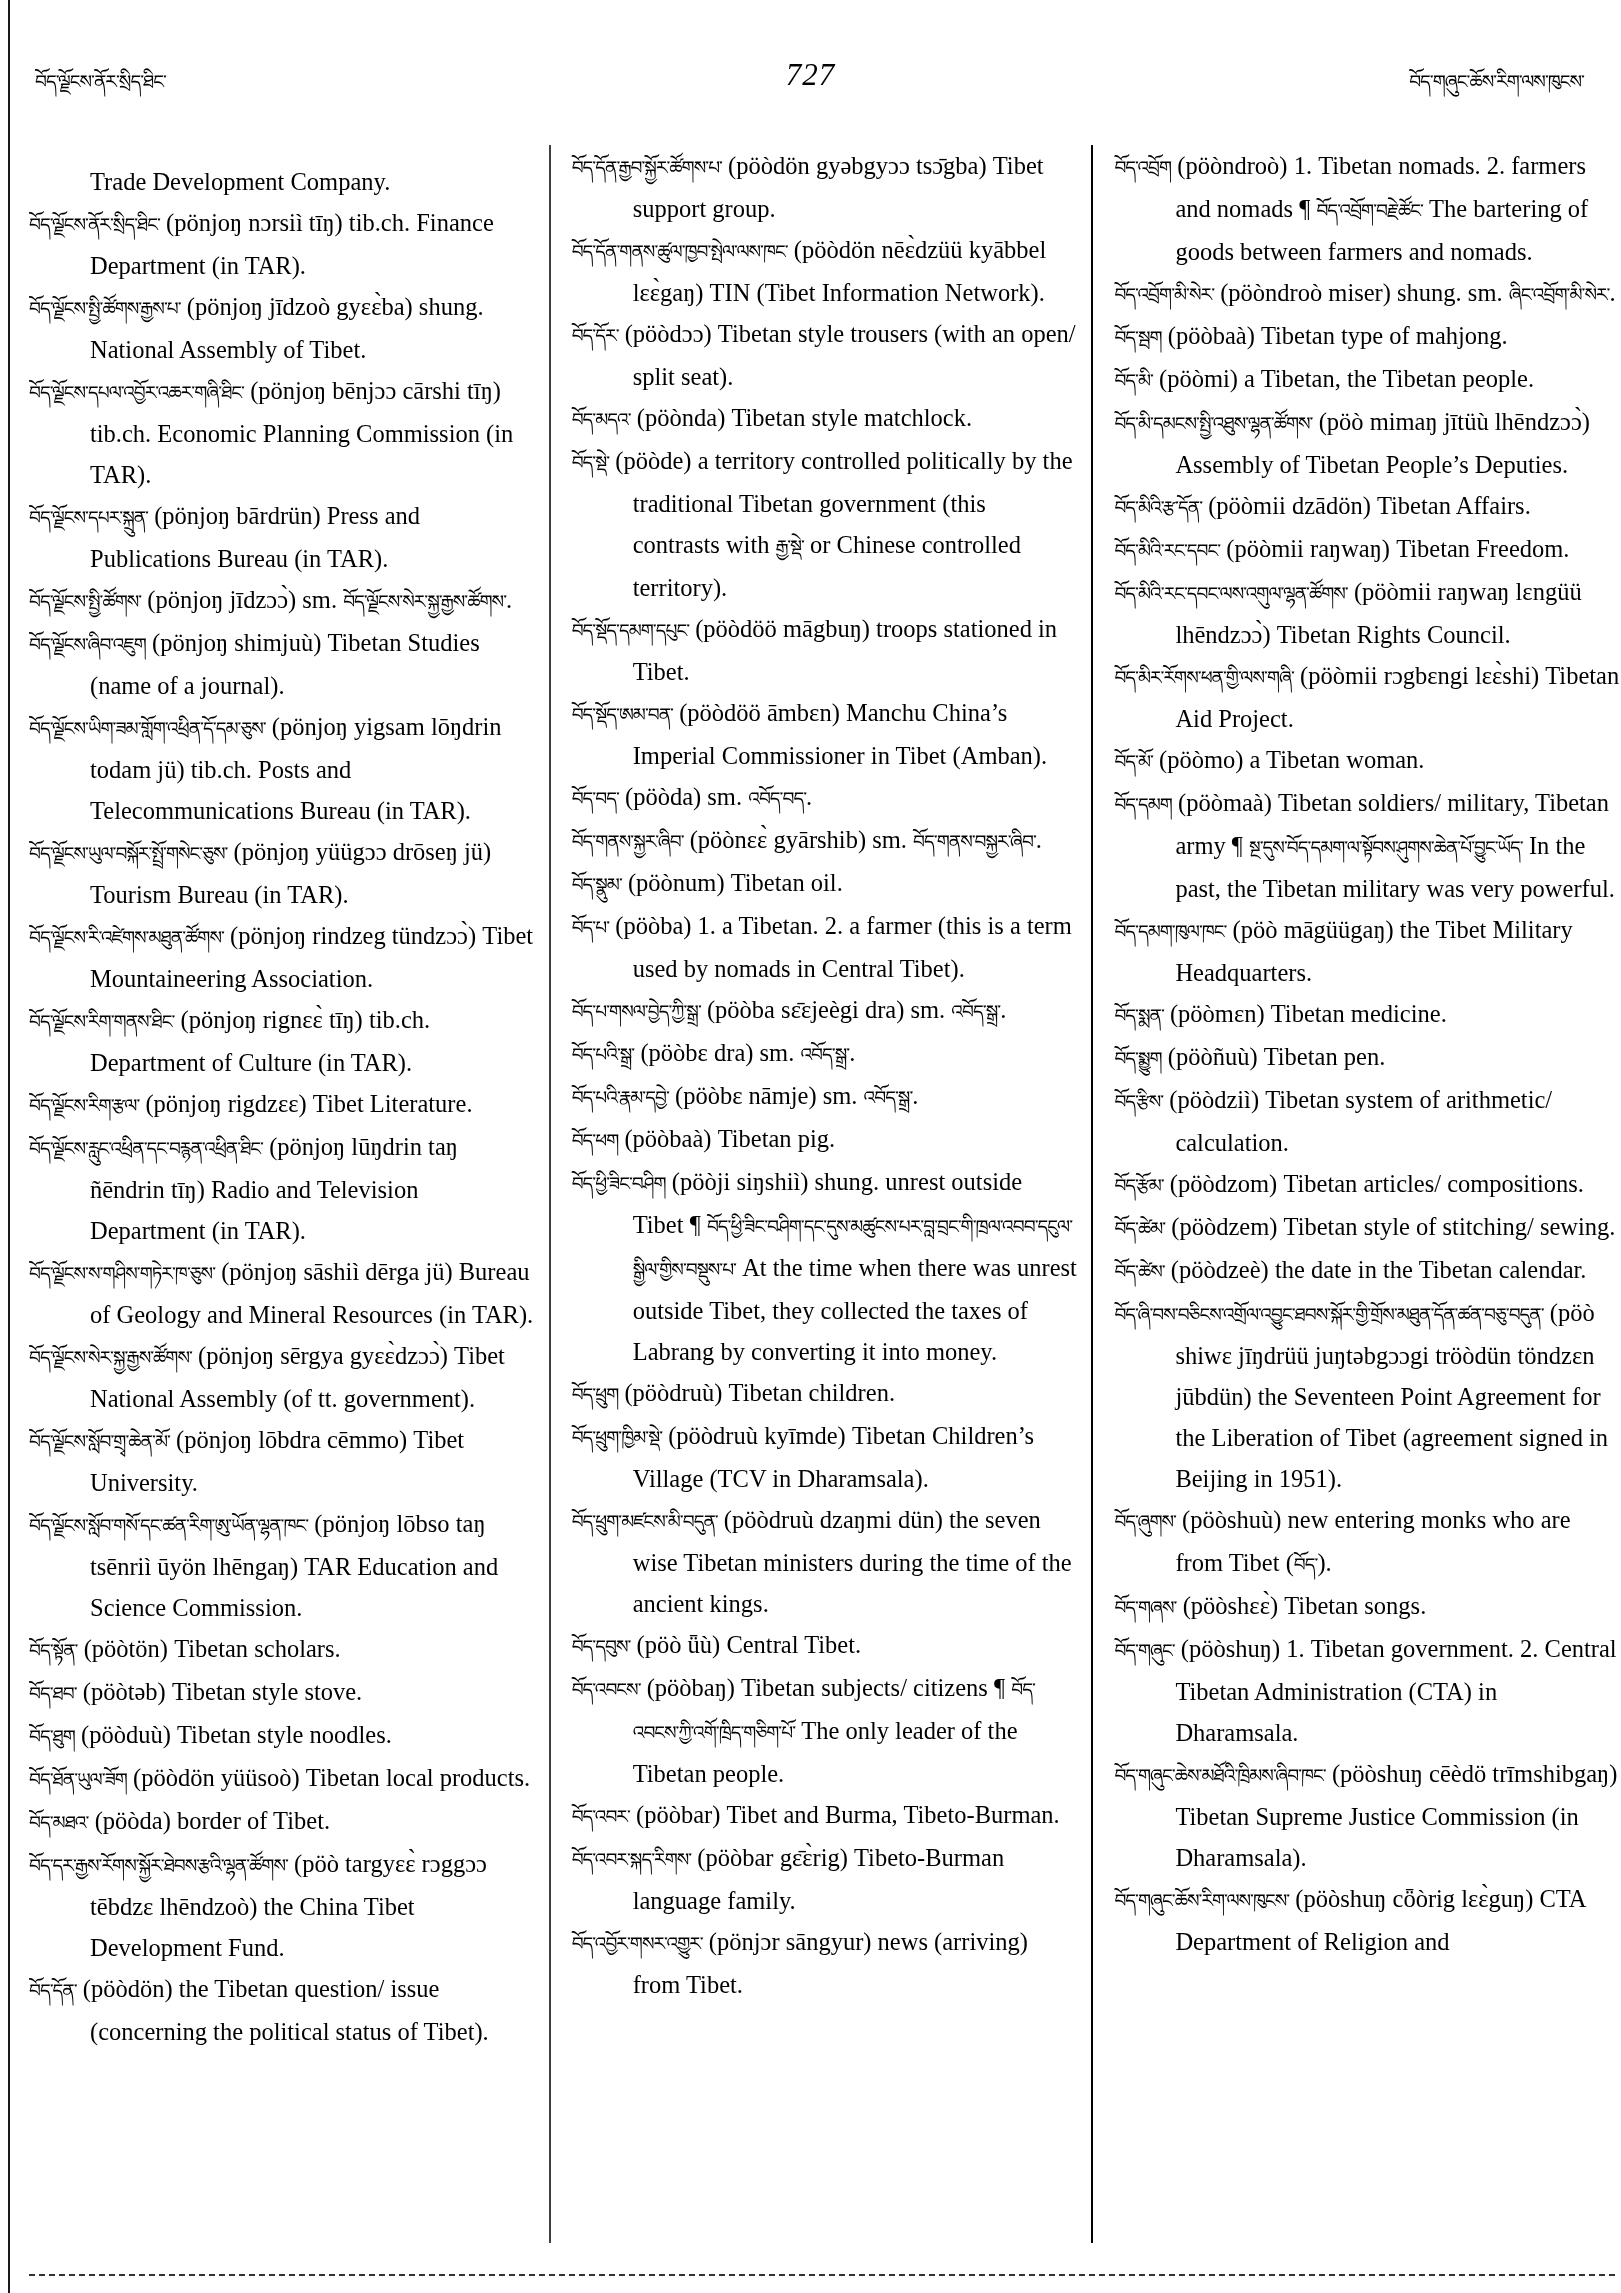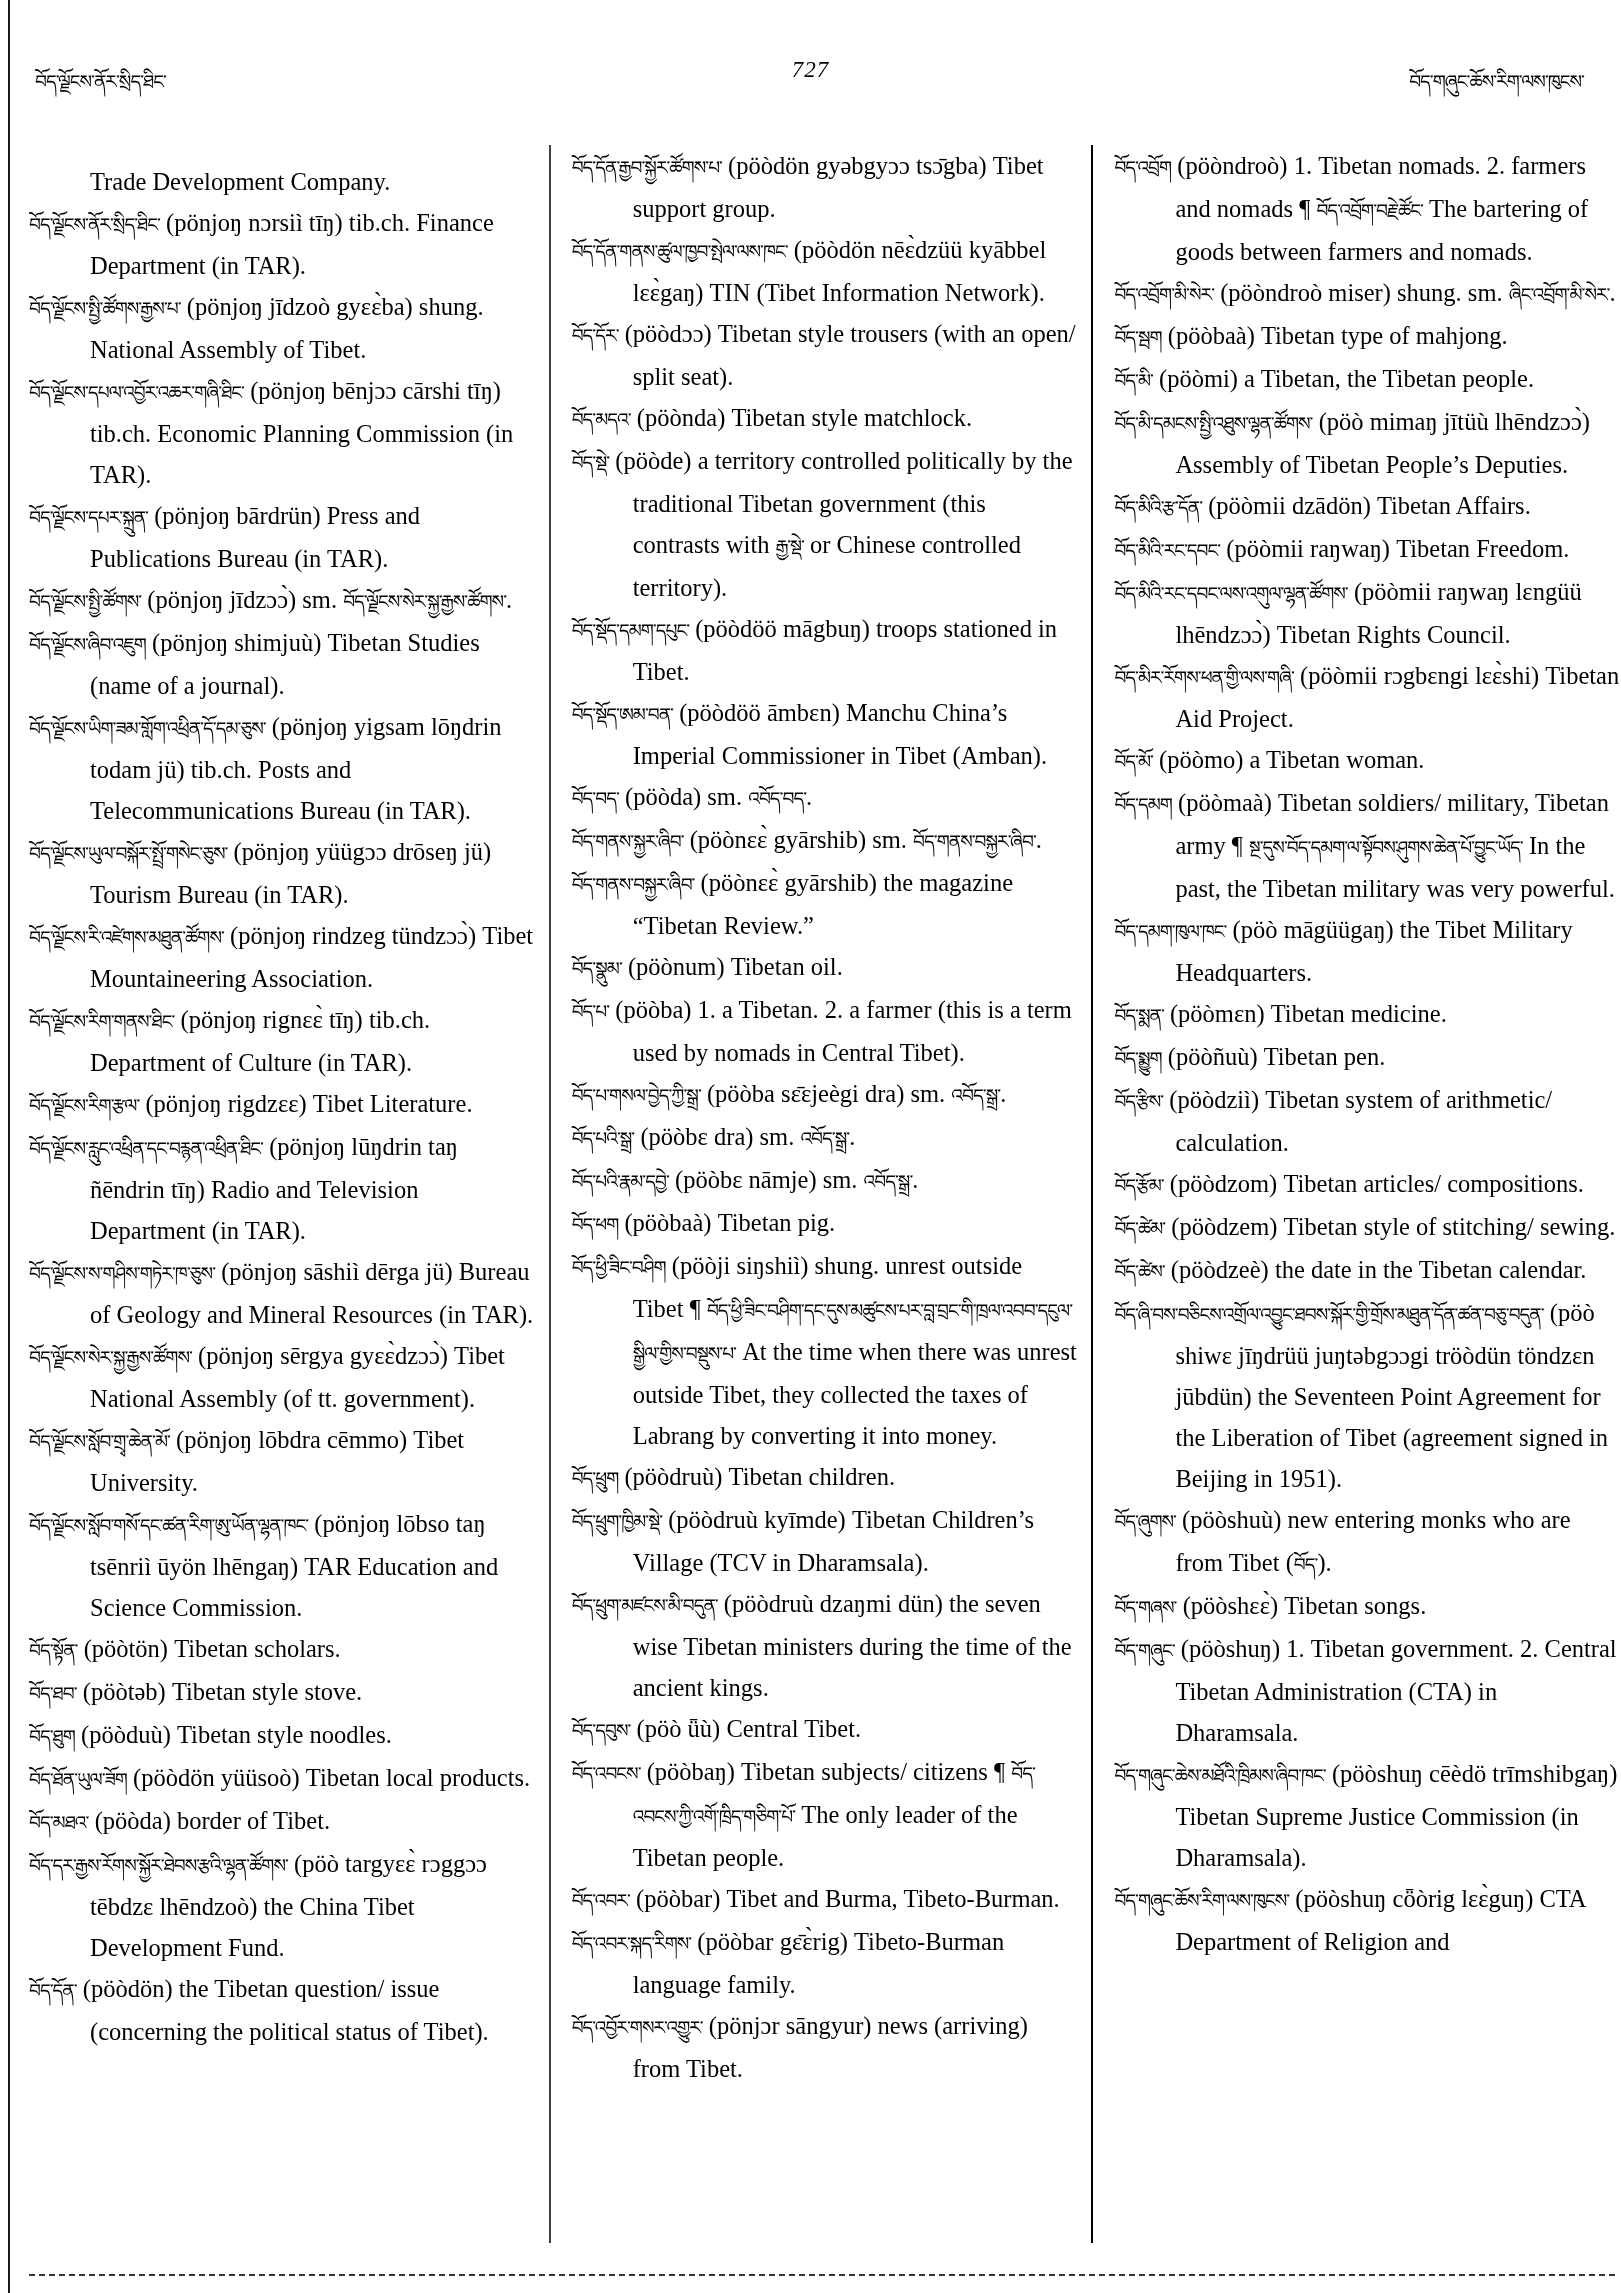--- a/index.html
+++ b/index.html
@@ -6,21 +6,21 @@
   body{
     width:1621px;height:2294px;background:#ffffff;color:#000;
     font-family:"Liberation Serif", serif;position:relative;overflow:hidden;
   }
   .page{position:absolute;inset:0;overflow:hidden;background:#fff;}
   .scan-edge-left{position:absolute;left:7.8px;top:0;bottom:0;width:2px;background:#000;opacity:.9;}
   .scan-bottom-line{position:absolute;left:29px;right:5.9px;bottom:17.6px;border-top:2.9px dashed #000;opacity:.8;}
   .runhead{position:absolute;top:61px;font-size:26.5px;}
   .runhead.left{left:35px;}
   .runhead.right{right:37px;}
-  .pageno{position:absolute;top:57px;left:0;right:0;text-align:center;font-size:23px;font-style:italic;letter-spacing:1px;}
+  .pageno{position:absolute;top:57px;left:0;right:0;text-align:center;font-size:31px;font-style:italic;letter-spacing:1px;}
   .cols{position:absolute;top:145px;left:29px;display:flex;}
   .col{width:506px;overflow:hidden;height:2098px;}
   .col + .col{border-left:2px solid #000;padding-left:21px;margin-left:13.7px;}
   .col:nth-child(2){border-left-color:rgba(0,0,0,.75);}
   p.entry{margin:0;font-size:24.5px;line-height:41px;padding-left:61px;text-indent:-61px;text-align:left;}
   p.entry.cont{padding-left:61px;text-indent:0;margin-top:16px;}
   .tib{font-size:18.6px;letter-spacing:-1px;line-height:41px;}
   .phon{font-size:24.5px;}
   .def{font-size:24.5px;}
 </style>
@@ -64,21 +64,20 @@
     <div class="col">
         <p class="entry"><span class="tib">བོད་དོན་རྒྱབ་སྐྱོར་ཚོགས་པ་</span><span class="phon"> (pöòdön gyəbgyɔɔ tsɔ̄gba) </span><span class="def">Tibet support group.</span></p>
         <p class="entry"><span class="tib">བོད་དོན་གནས་ཚུལ་ཁྱབ་སྤེལ་ལས་ཁང་</span><span class="phon"> (pöòdön nēɛ̀dzüü kyābbel lɛɛ̀gaŋ) </span><span class="def">TIN (Tibet Information Network).</span></p>
         <p class="entry"><span class="tib">བོད་དོར་</span><span class="phon"> (pöòdɔɔ) </span><span class="def">Tibetan style trousers (with an open/ split seat).</span></p>
         <p class="entry"><span class="tib">བོད་མདའ་</span><span class="phon"> (pöònda) </span><span class="def">Tibetan style matchlock.</span></p>
         <p class="entry"><span class="tib">བོད་སྡེ་</span><span class="phon"> (pöòde) </span><span class="def">a territory controlled politically by the traditional Tibetan government (this contrasts with </span><span class="tib">རྒྱ་སྡེ་</span><span class="def"> or Chinese controlled territory).</span></p>
         <p class="entry"><span class="tib">བོད་སྡོད་དམག་དཔུང་</span><span class="phon"> (pöòdöö māgbuŋ) </span><span class="def">troops stationed in Tibet.</span></p>
         <p class="entry"><span class="tib">བོད་སྡོད་ཨམ་བན་</span><span class="phon"> (pöòdöö āmbɛn) </span><span class="def">Manchu China’s Imperial Commissioner in Tibet (Amban).</span></p>
         <p class="entry"><span class="tib">བོད་བད་</span><span class="phon"> (pöòda) </span><span class="def">sm. </span><span class="tib">འབོད་བད་</span><span class="def">.</span></p>
         <p class="entry"><span class="tib">བོད་གནས་སྐྱར་ཞིབ་</span><span class="phon"> (pöònɛɛ̀ gyārshib) </span><span class="def">sm. </span><span class="tib">བོད་གནས་བསྐྱར་ཞིབ་</span><span class="def">.</span></p>
-        <p class="entry"><span class="tib">བོད་གནས་བསྐྱར་ཞིབ་</span><span class="phon"> (pöònɛɛ̀ gyārshib) </span><span class="def">the magazine “Tibetan Review.”</span></p>
         <p class="entry"><span class="tib">བོད་སྣུམ་</span><span class="phon"> (pöònum) </span><span class="def">Tibetan oil.</span></p>
         <p class="entry"><span class="tib">བོད་པ་</span><span class="phon"> (pöòba) </span><span class="def">1. a Tibetan.  2. a farmer (this is a term used by nomads in Central Tibet).</span></p>
         <p class="entry"><span class="tib">བོད་པ་གསལ་བྱེད་ཀྱི་སྒྲ་</span><span class="phon"> (pöòba sɛ̄ɛjeègi dra) </span><span class="def">sm. </span><span class="tib">འབོད་སྒྲ་</span><span class="def">.</span></p>
         <p class="entry"><span class="tib">བོད་པའི་སྒྲ་</span><span class="phon"> (pöòbɛ dra) </span><span class="def">sm. </span><span class="tib">འབོད་སྒྲ་</span><span class="def">.</span></p>
         <p class="entry"><span class="tib">བོད་པའི་རྣམ་དབྱེ་</span><span class="phon"> (pöòbɛ nāmje) </span><span class="def">sm. </span><span class="tib">འབོད་སྒྲ་</span><span class="def">.</span></p>
         <p class="entry"><span class="tib">བོད་ཕག</span><span class="phon"> (pöòbaà) </span><span class="def">Tibetan pig.</span></p>
         <p class="entry"><span class="tib">བོད་ཕྱི་ཟིང་བཤིག</span><span class="phon"> (pöòji siŋshiì) </span><span class="def">shung. unrest outside Tibet ¶ </span><span class="tib">བོད་ཕྱི་ཟིང་བཤིག་དང་དུས་མཚུངས་པར་བླ་བྲང་གི་ཁྲལ་འབབ་དངུལ་སྒྱིལ་གྱིས་བསྡུས་པ་</span><span class="def">  At the time when there was unrest outside Tibet, they collected the taxes of Labrang by converting it into money.</span></p>
         <p class="entry"><span class="tib">བོད་ཕྲུག</span><span class="phon"> (pöòdruù) </span><span class="def">Tibetan children.</span></p>
         <p class="entry"><span class="tib">བོད་ཕྲུག་ཁྱིམ་སྡེ་</span><span class="phon"> (pöòdruù kyīmde) </span><span class="def">Tibetan Children’s Village (TCV in Dharamsala).</span></p>
         <p class="entry"><span class="tib">བོད་ཕྲུག་མཛངས་མི་བདུན་</span><span class="phon"> (pöòdruù dzaŋmi dün) </span><span class="def">the seven wise Tibetan ministers during the time of the ancient kings.</span></p>

